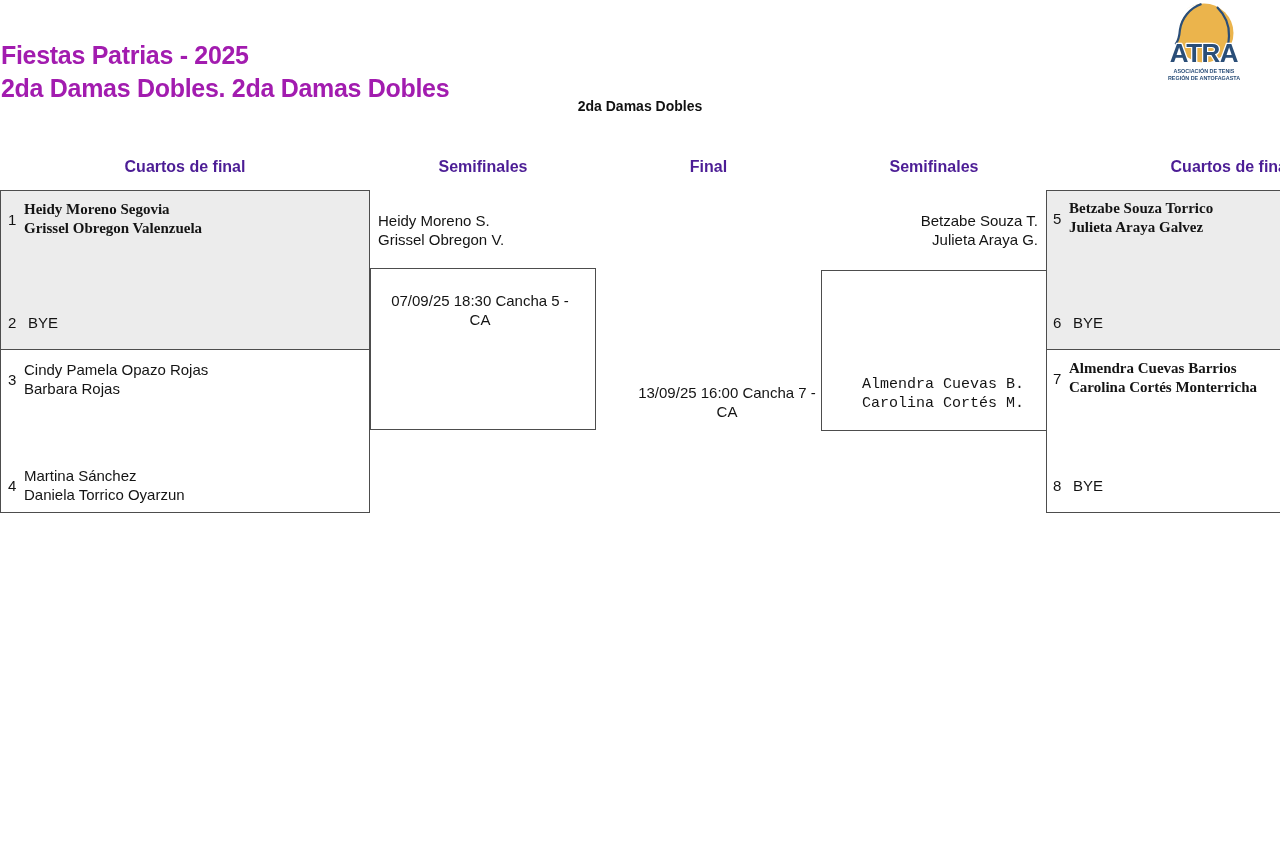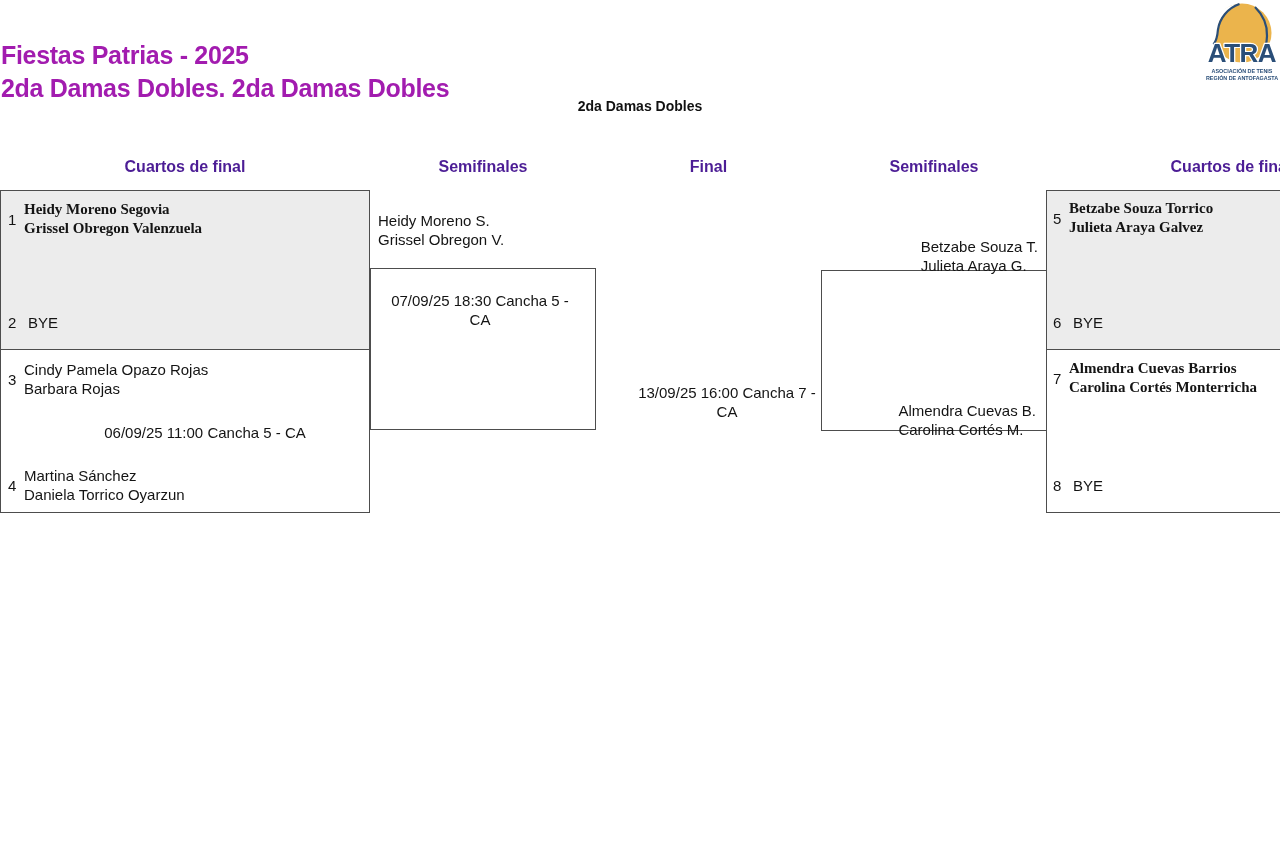--- a/index.html
+++ b/index.html
@@ -7,21 +7,21 @@
   #stage {
     position: relative; width: 1280px; height: 863px;
     overflow: hidden; background: #fff;
   }
 
   
   .title-block { position: absolute; left: 1px; top: 7px; font-weight: 700;
                  font-size: 25px; line-height: 33px; letter-spacing: -0.3px; color: #a21caf; margin-top: 32px; }
 
   
-  .logo { position: absolute; left: 1204px; top: 3px; width: 76px; height: 82px; }
+  .logo { position: absolute; left: 1166px; top: 3px; width: 76px; height: 82px; }
 
   
   .bracket-title { position: absolute; left: 0; top: 98px; width: 1280px;
                    text-align: center; font-size: 14px; font-weight: 700; color: #111; }
 
   
   .round-header { position: absolute; top: 158px; text-align: center;
                   font-size: 16px; font-weight: 700; color: #4c1d95; white-space: nowrap; }
   .rh-1 { left: 0;      width: 370px; }
   .rh-2 { left: 370px;  width: 226px; }
@@ -42,21 +42,21 @@
 
   
   .row { position: absolute; display: flex; align-items: center; font-size: 15px; }
   .seed { width: 14px; flex: none; line-height: 19px; }
   .names { line-height: 19px; margin-left: 2px; white-space: nowrap; }
   .names.bold { font-weight: 700; font-family: Liberation Serif, serif; }
   .bye-label { margin-left: 6px; line-height: 19px; }
 
   
   .part { position: absolute; font-size: 15px; line-height: 19px; white-space: nowrap; }
-  .part.right { text-align: left; margin-top: 26px; }
+  .part.right { text-align: right; }
 
   
   .sched { position: absolute; font-size: 15px; line-height: 19px; text-align: center;
            box-sizing: border-box; padding-left: 40px; }
   .sched.in-sf { padding: 0 16px; }
 </style>
 </head>
 <body>
 
 <div id="stage">
@@ -105,42 +105,41 @@
     <div class="bye-label">BYE</div>
   </div>
 
   <div class="row" style="left:8px; top:360px;">
     <div class="seed">3</div>
     <div class="names">
       <div>Cindy Pamela Opazo Rojas</div>
       <div>Barbara Rojas</div>
     </div>
   </div>
-  <div class="sched" style="left:0; top:423px; width:370px;">06/09/25 11:00 Cancha 5 - CA</div>
   <div class="row" style="left:8px; top:466px;">
     <div class="seed">4</div>
     <div class="names">
       <div>Martina Sánchez</div>
       <div>Daniela Torrico Oyarzun</div>
     </div>
   </div>
 
   <div class="part" style="left:378px; top:211px;">
     <div>Heidy Moreno S.</div>
     <div>Grissel Obregon V.</div>
   </div>
   <div class="sched in-sf" style="left:370px; top:291px; width:220px;">07/09/25 18:30 Cancha 5 - CA</div>
 
   <div class="sched" style="left:597px; top:383px; width:220px;">13/09/25 16:00 Cancha 7 - CA</div>
 
   <div class="part right" style="right:242px; top:211px;">
     <div>Betzabe Souza T.</div>
     <div>Julieta Araya G.</div>
   </div>
-  <div class="part right" style="right:244px; top:375px;">
+  <div class="part right" style="right:256px; top:375px;font-family:Liberation Mono, monospace;">
     <div>Almendra Cuevas B.</div>
     <div>Carolina Cortés M.</div>
   </div>
 
   <div class="row" style="left:1053px; top:199px;">
     <div class="seed">5</div>
     <div class="names bold">
       <div>Betzabe Souza Torrico</div>
       <div>Julieta Araya Galvez</div>
     </div>

